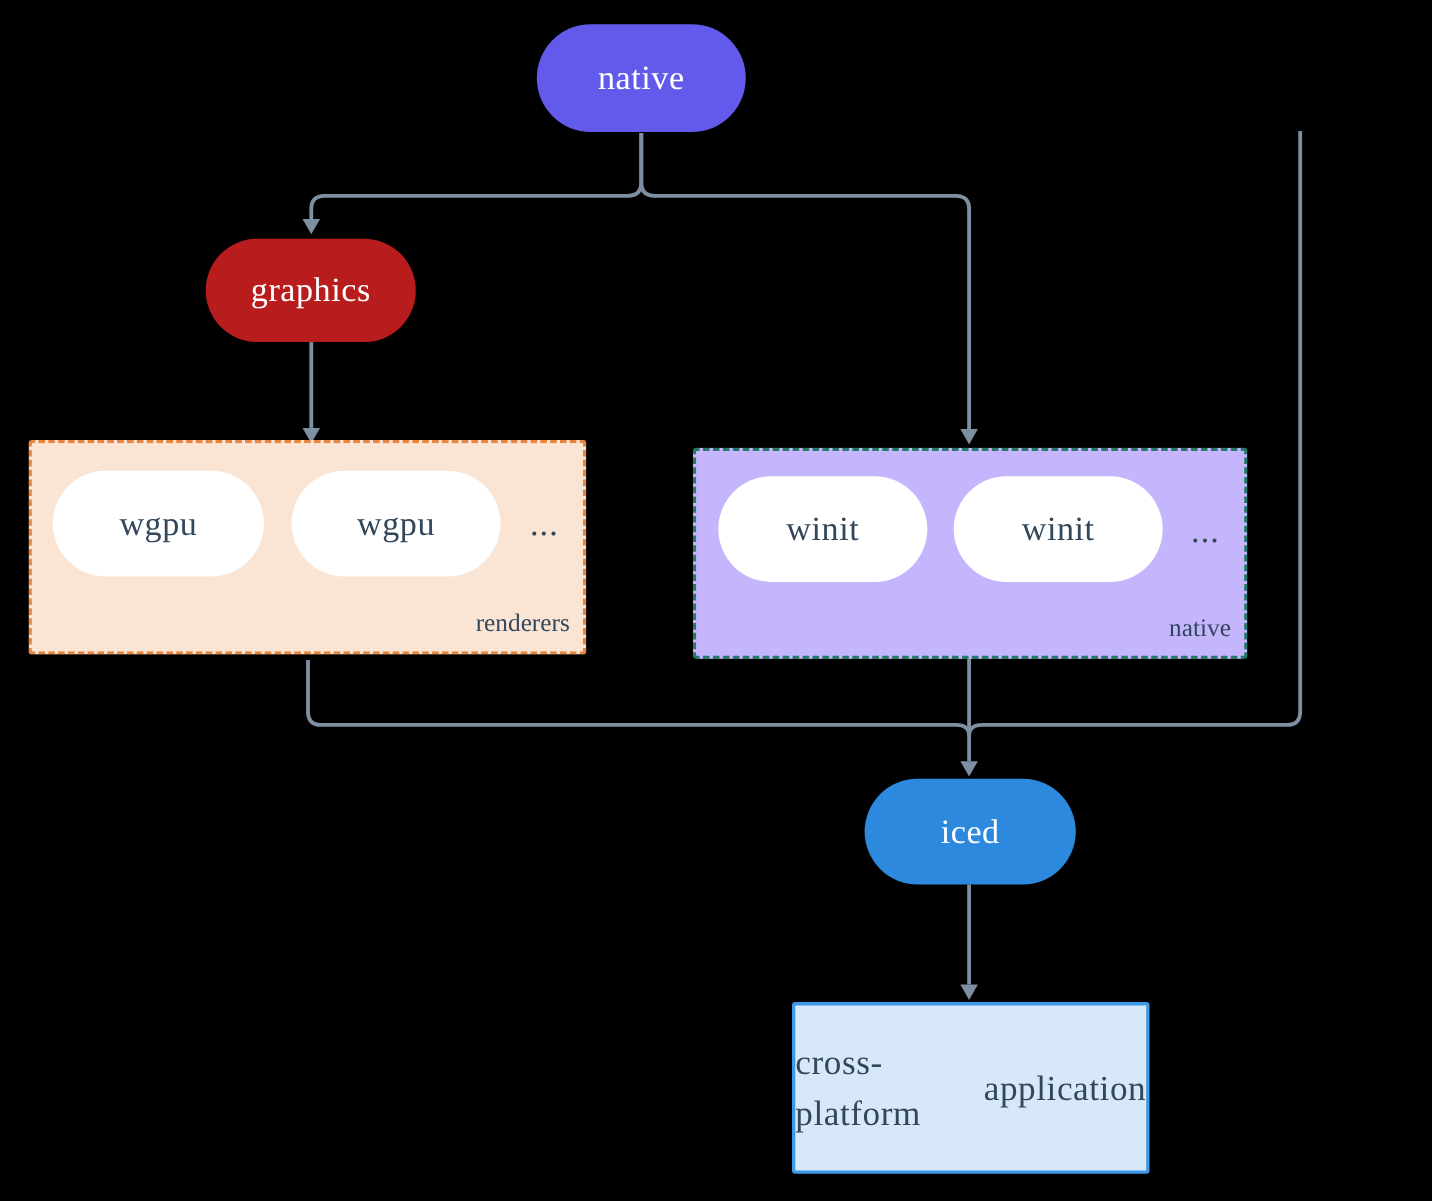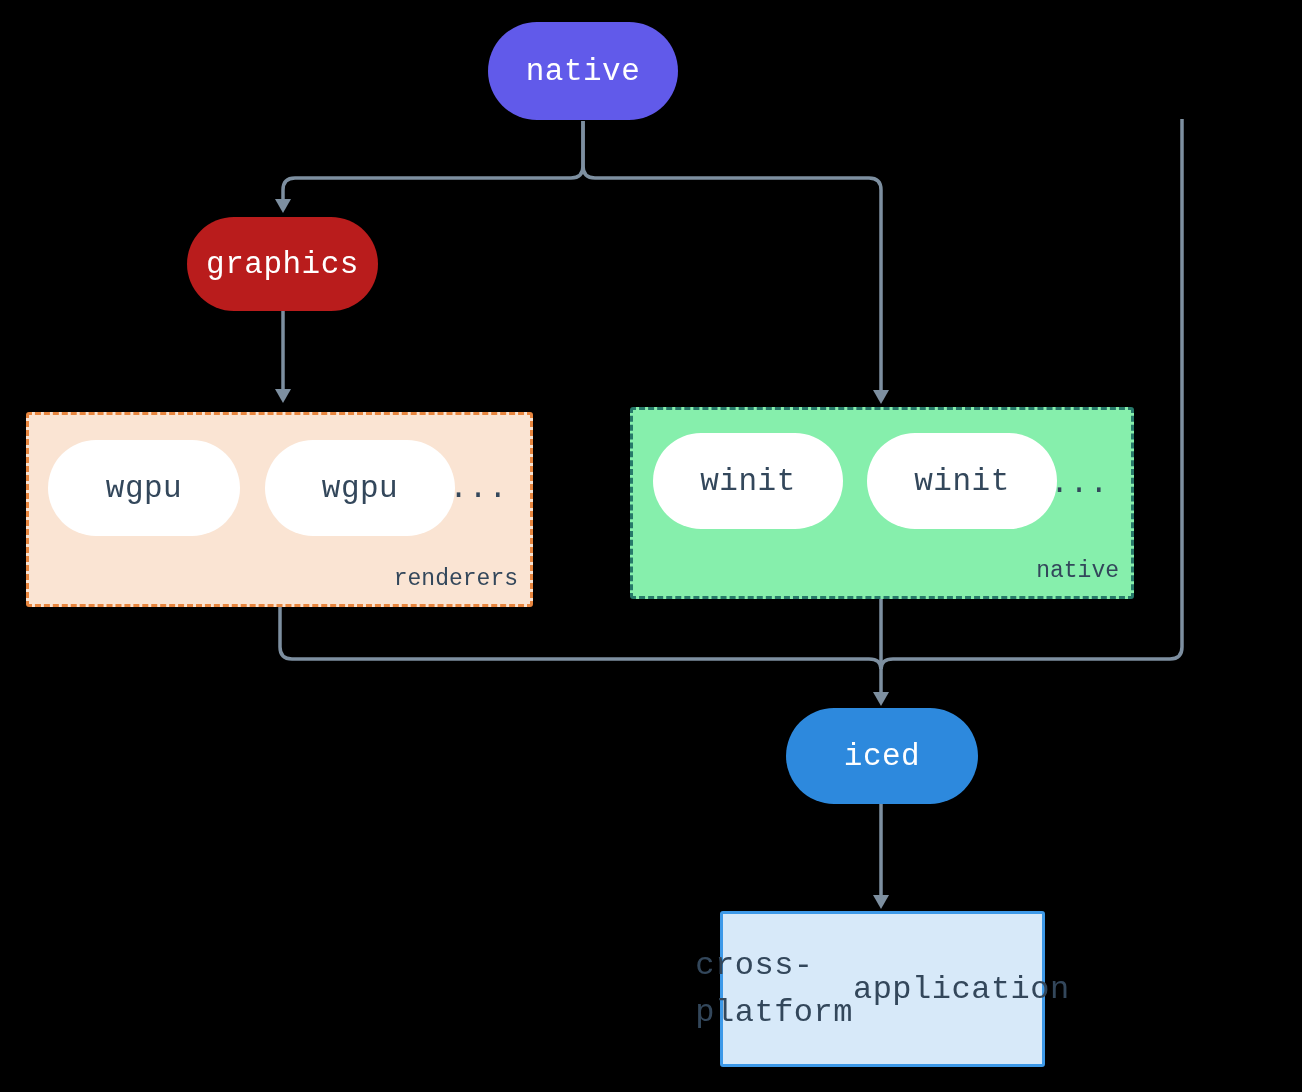--- a/index.html
+++ b/index.html
@@ -1,20 +1,20 @@
 <!DOCTYPE html>
 <html><head>
 <meta charset="utf-8">
 <style>
   html,body{margin:0;padding:0;background:#000;}
   .canvas{
     position:relative;
     width:1302px;height:1092px;
     background:#000000;
-    font-family:Liberation Mono, monospace;
+    font-family:Liberation Serif, serif;
     overflow:hidden;
   }
   .connectors{position:absolute;left:0;top:0;width:1302px;height:1092px;}
   .connectors path.line{fill:none;stroke:#7D8FA0;stroke-width:3.5px;}
   .connectors polygon.head{fill:#7D8FA0;stroke:none;}
 
   .pill{
     position:absolute;
     display:flex;align-items:center;justify-content:center;
     border-radius:60px;
@@ -29,27 +29,27 @@
   .node-native{left:488px;top:22px;width:190px;height:98px;}
   .node-web{left:1087px;top:23px;width:190px;height:96px;}
   .node-graphics{left:187px;top:217px;width:191px;height:94px;}
   .node-iced{left:786px;top:708px;width:192px;height:96px;}
 
   .group{
     position:absolute;
     border-radius:3px;
   }
   .group-renderers{
-    left:26px;top:412px;width:507px;height:195px;
+    left:26px;top:400px;width:507px;height:195px;
     background:#FAE4D3;border:3px dashed #E8863F;
     box-sizing:border-box;
   }
   .group-shells{
     left:630px;top:407px;width:504px;height:192px;
-    background:#86efac;border:3px dashed #27796A;
+    background:#c4b5fd;border:3px dashed #27796A;
     box-sizing:border-box;
   }
   .group .pill{height:96px;}
   .group-renderers .item-0{left:19px;top:25px;width:192px;}
   .group-renderers .item-1{left:236px;top:25px;width:190px;}
   .group-shells .item-0{left:20px;top:23px;width:190px;}
   .group-shells .item-1{left:234px;top:23px;width:190px;}
   .dots{
     position:absolute;right:22px;top:25px;height:96px;
     display:flex;align-items:center;

